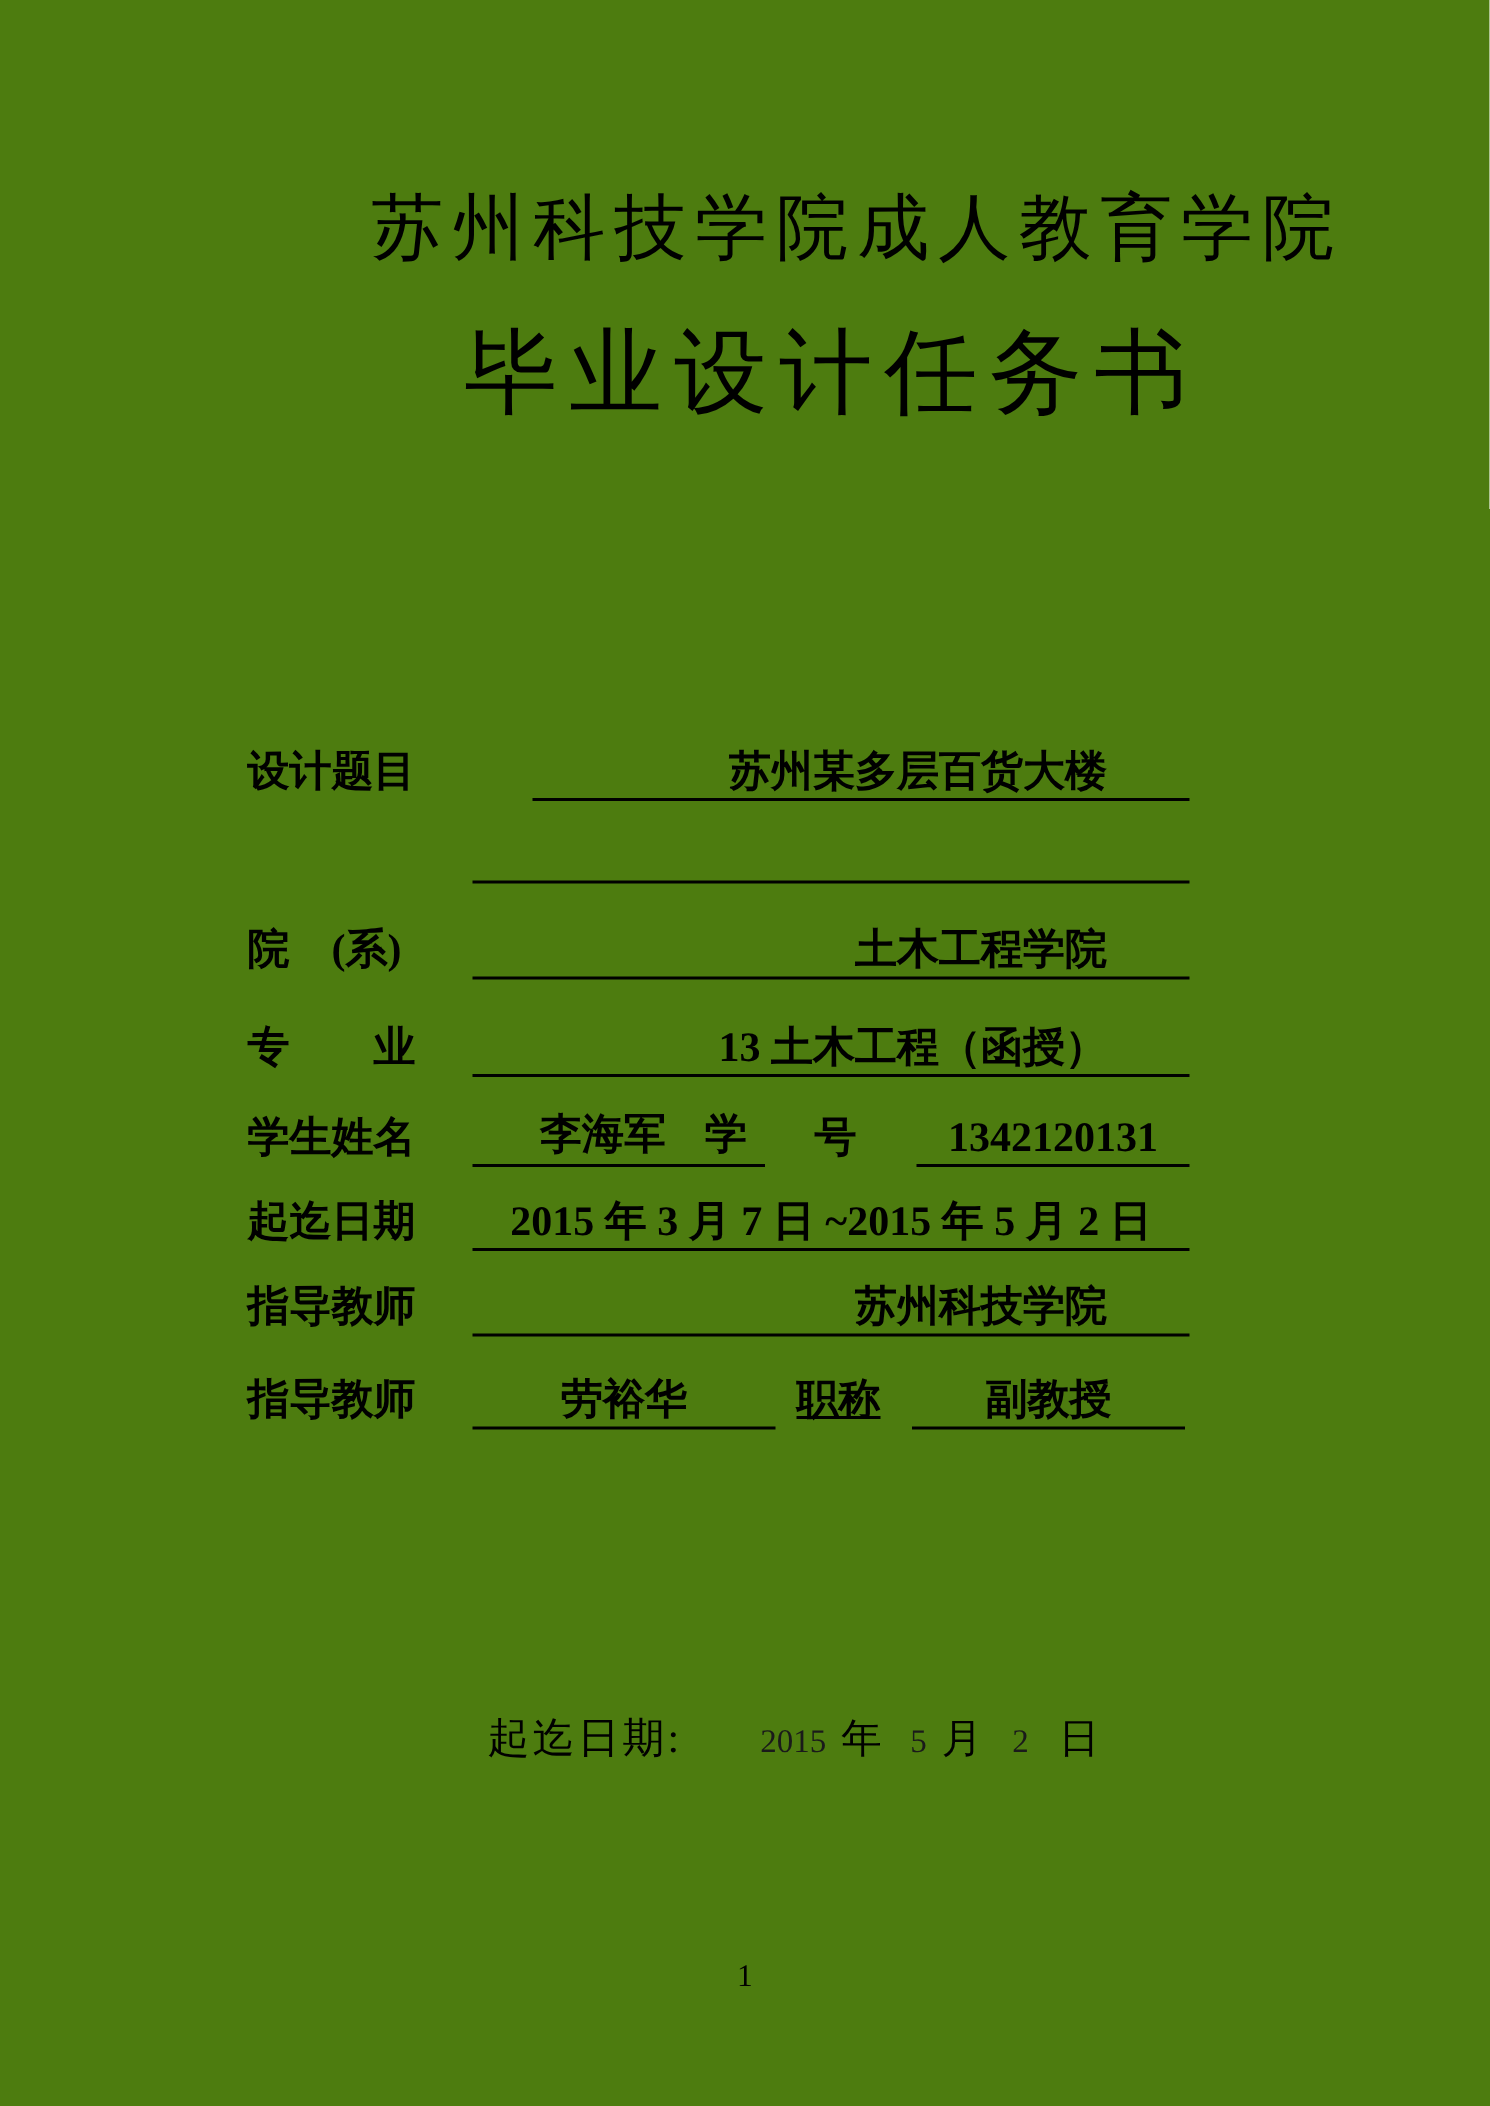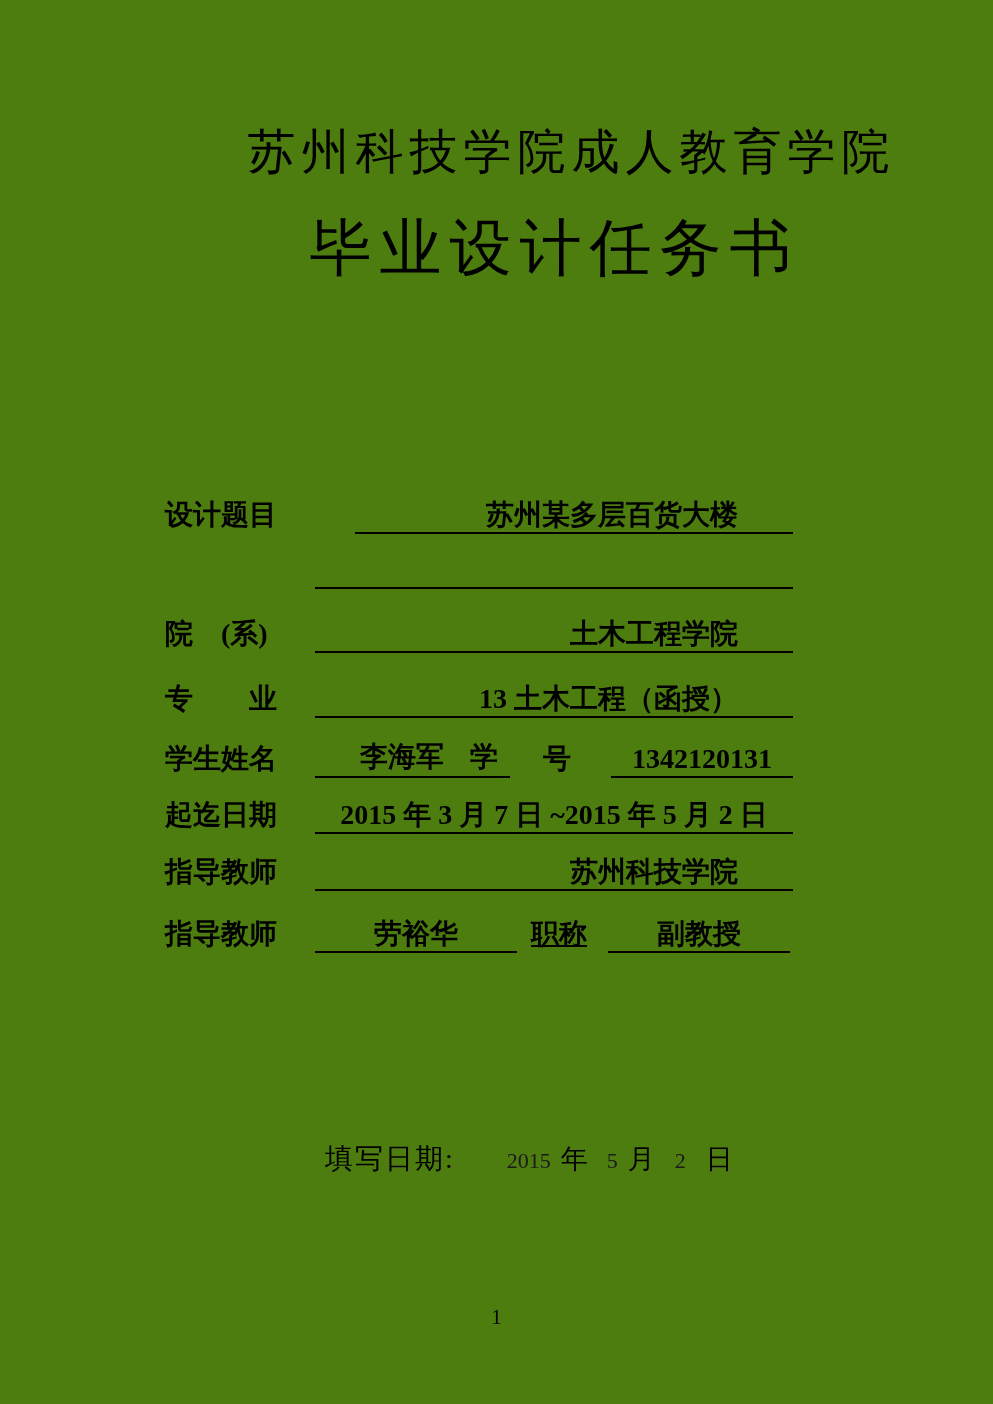--- a/index.html
+++ b/index.html
@@ -176,21 +176,21 @@
   </div>
 
   <div class="form-row row-advisor">
     <span class="lbl">指导教师</span>
     <span class="uline adv-uline1">劳裕华</span>
     <span class="adv-title-lbl">职称</span>
     <span class="uline adv-uline2">副教授</span>
   </div>
 
   <div class="fill-date">
-    <span class="fd-label">填写日期:</span>
+    <span class="fd-label">起迄日期:</span>
     <span class="fd-num fd-year">2015</span>
     <span class="fd-unit-y">年</span>
     <span class="fd-num fd-month">5</span>
     <span class="fd-unit-m">月</span>
     <span class="fd-num fd-day">2</span>
     <span class="fd-unit-d">日</span>
   </div>
 
   <div class="page-number">1</div>
 

